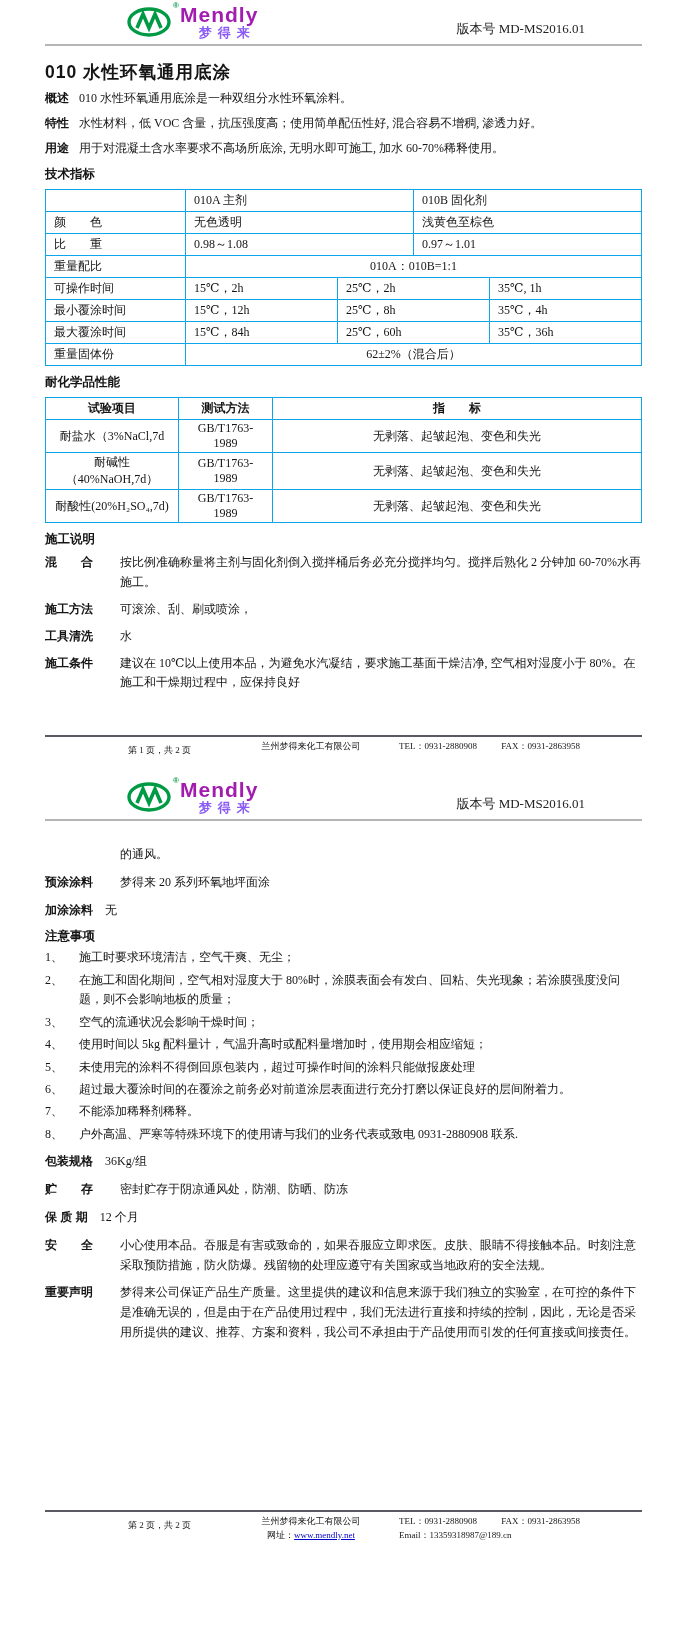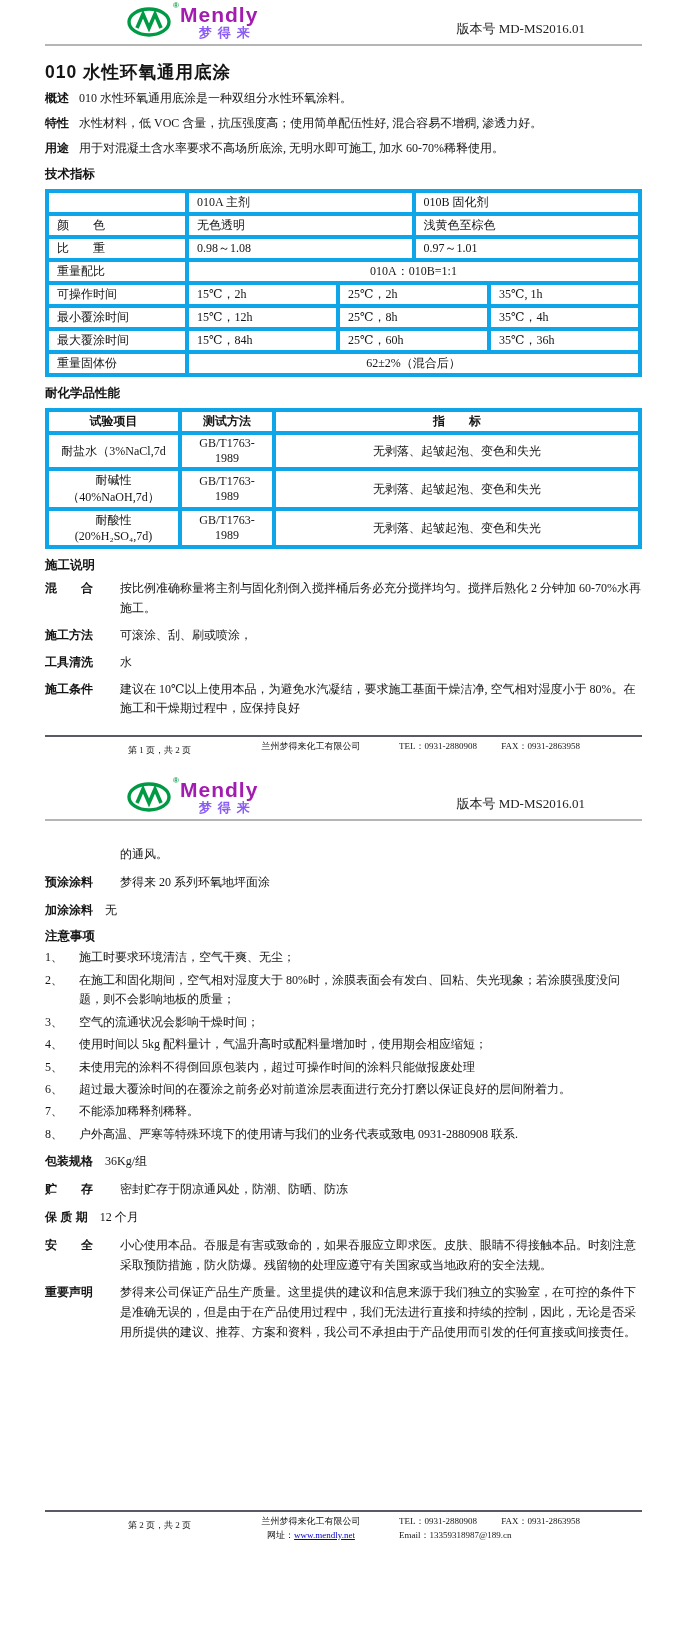--- a/index.html
+++ b/index.html
@@ -38,21 +38,21 @@
   .kv { display:flex; margin-top:5px; line-height:1.65; }
   .kv .lbl { flex:0 0 34px; font-weight:bold;
              font-family:"Liberation Sans","DejaVu Sans",sans-serif; white-space:pre; }
   .kv.w75 .lbl { flex:0 0 75px; }
   .kv.tight .lbl { flex:0 0 auto; margin-right:12px; }
   .kv .val { flex:1; }
   .sec-h { font-family:"Liberation Sans","DejaVu Sans",sans-serif; font-weight:bold;
            font-size:12.5px; margin-top:8px; }
 
   table { border-collapse:collapse; width:100%; margin-top:6px; table-layout:fixed; font-size:12px; }
-  td { border:4px solid #0ea5e9; padding:1px 8px; height:22px; vertical-align:middle; }
+  td { border:1px solid #0ea5e9; padding:1px 8px; height:22px; vertical-align:middle; }
   td.center { text-align:center; }
   .tech-table .lbl-cell { font-weight:bold;
        font-family:"Liberation Sans","DejaVu Sans",sans-serif; font-weight:normal; }
   .chem-table td { text-align:center; }
   .chem-table .head td { font-weight:bold; }
 
   .note { display:flex; line-height:1.62; margin-top:3px; }
   .note .num { flex:0 0 34px; }
   .note .txt { flex:1; }
   .cont-line { margin-left:75px; margin-top:4px; line-height:1.65; }

